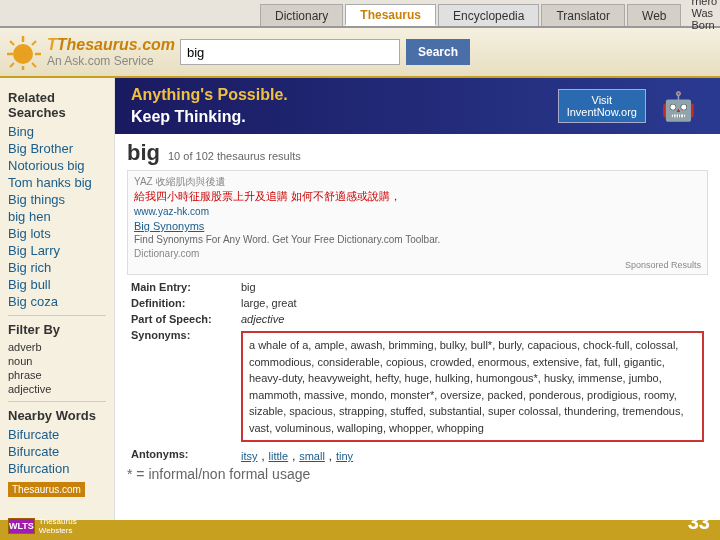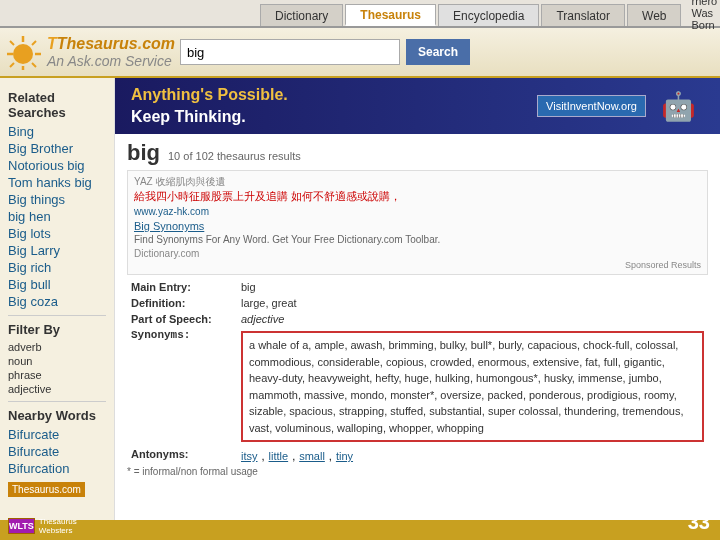--- a/index.html
+++ b/index.html
@@ -65,23 +65,22 @@
     .logo-sun {
       display: flex;
       align-items: center;
       gap: 6px;
     }
     .sun-icon {
       width: 36px;
       height: 36px;
     }
     .logo-sub {
-      font-size: 14px;
+      font-size: 12px;
       color: #888;
-      font-style: italic;
     }
     .search-area {
       display: flex;
       align-items: center;
       gap: 6px;
       flex: 1;
     }
     .search-input {
       width: 220px;
       height: 26px;
@@ -176,21 +175,21 @@
     }
     .banner-text .yellow { color: #f0c040; }
     .banner-visit {
       background: #2a6ab0;
       color: #fff;
       font-size: 11px;
       padding: 4px 8px;
       border: 1px solid #aac;
       cursor: pointer;
       display: flex;
-      flex-direction: row;
+      flex-direction: column;
       align-items: center;
     }
     .banner-robot {
       width: 50px;
       height: 50px;
       display: flex;
       align-items: center;
       justify-content: center;
       font-size: 28px;
     }
@@ -289,21 +288,21 @@
     
     .antonyms-row {
       display: flex;
       gap: 4px;
       font-size: 11px;
       margin-top: 2px;
     }
     .ant-link { color: #1a5c8a; text-decoration: underline; cursor: pointer; }
 
     .footnote {
-      font-size: 10px;
+      font-size: 14px;
       color: #666;
       margin-top: 2px;
     }
 
     
     .slide-number {
       position: absolute;
       bottom: 6px;
       right: 10px;
       font-size: 20px;
@@ -456,21 +455,21 @@
         </tr>
         <tr>
           <td class="def-label">Definition:</td>
           <td class="def-value">large, great</td>
         </tr>
         <tr>
           <td class="def-label">Part of Speech:</td>
           <td class="def-value italic">adjective</td>
         </tr>
         <tr>
-          <td class="def-label" style="vertical-align:top;font-family:Liberation Mono, monospace;">Synonyms:</td>
+          <td class="def-label" style="vertical-align:top;">Synonyms:</td>
           <td>
             <div class="synonyms-box">a whale of a, ample, awash, brimming, bulky, bull*, burly, capacious, chock-full, colossal, commodious, considerable, copious, crowded, enormous, extensive, fat, full, gigantic, heavy-duty, heavyweight, hefty, huge, hulking, humongous*, husky, immense, jumbo, mammoth, massive, mondo, monster*, oversize, packed, ponderous, prodigious, roomy, sizable, spacious, strapping, stuffed, substantial, super colossal, thundering, tremendous, vast, voluminous, walloping, whopper, whopping</div>
           </td>
         </tr>
         <tr>
           <td class="def-label">Antonyms:</td>
           <td>
             <div class="antonyms-row">
               <a class="ant-link">itsy</a>,
               <a class="ant-link">little</a>,

